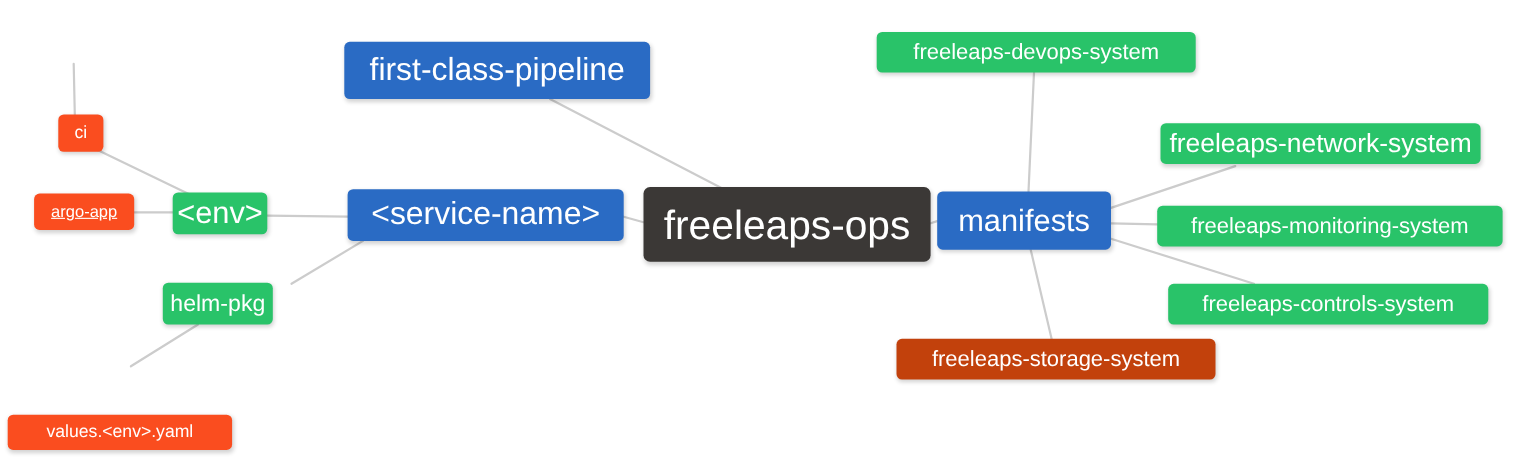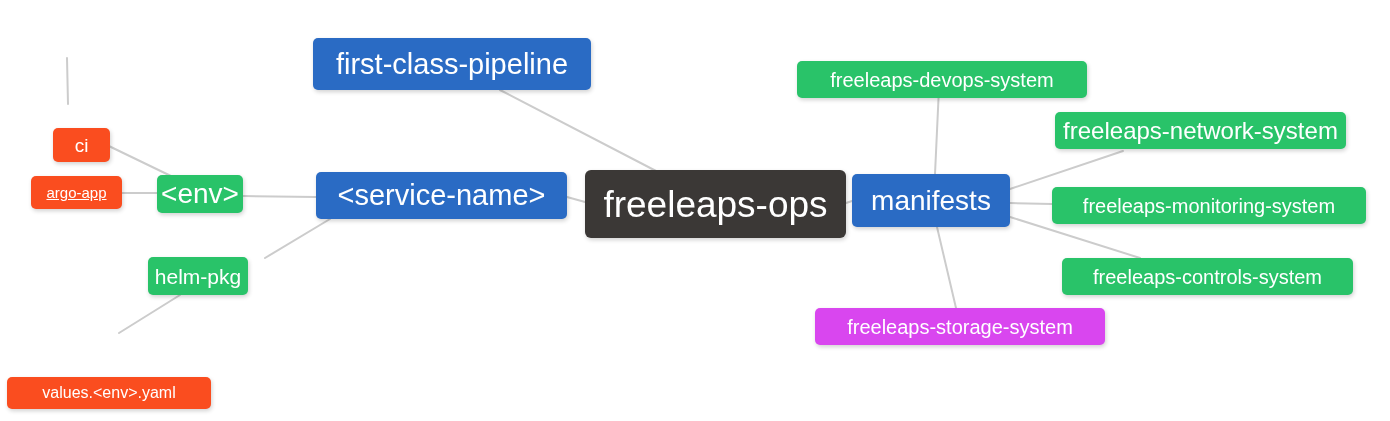--- a/index.html
+++ b/index.html
@@ -37,30 +37,30 @@
     color: #ffffff;
     border-radius: 5px;
     white-space: nowrap;
     box-shadow: 1px 2px 4px rgba(0,0,0,0.18);
     cursor: default;
     box-sizing: border-box;
     line-height: 1;
   }
   
   .n-jenkinsfile   { left: 21px;   top: 27px;  width: 92px;  height: 31px;  font-size: 15px; }
-  .n-ci            { left: 53px;   top: 104px; width: 57px;  height: 34px;  font-size: 19px; margin-top: 24px; }
+  .n-ci            { left: 53px;   top: 104px; width: 41px;  height: 34px;  font-size: 16px; }
   .n-argo-app      { left: 31px;   top: 176px; width: 91px;  height: 33px;  font-size: 15px; text-decoration: underline; }
   .n-env           { left: 157px;  top: 175px; width: 86px;  height: 38px;  font-size: 28px; }
   .n-helm-pkg      { left: 148px;  top: 257px; width: 100px; height: 38px;  font-size: 21px; }
   .n-values        { left: 7px;    top: 333px; width: 204px; height: 32px;  font-size: 16px; margin-top: 44px; }
   .n-fcp           { left: 313px;  top: 38px;  width: 278px; height: 52px;  font-size: 29px; }
   .n-service       { left: 316px;  top: 172px; width: 251px; height: 47px;  font-size: 29px; }
   .n-root          { left: 585px;  top: 170px; width: 261px; height: 68px;  font-size: 37px; border-radius: 6px; }
   .n-manifests     { left: 852px;  top: 174px; width: 158px; height: 53px;  font-size: 28px; }
-  .n-devops        { left: 797px;  top: 29px;  width: 290px; height: 37px;  font-size: 20px; margin-top: 32px; }
+  .n-devops        { left: 797px;  top: 29px;  width: 290px; height: 37px;  font-size: 20px; }
   .n-network       { left: 1055px; top: 112px; width: 291px; height: 37px;  font-size: 24px; text-align: center; }
   .n-monitoring    { left: 1052px; top: 187px; width: 314px; height: 37px;  font-size: 20px; }
   .n-controls      { left: 1062px; top: 258px; width: 291px; height: 37px;  font-size: 20px; }
   .n-storage       { left: 815px;  top: 308px; width: 290px; height: 37px;  font-size: 20px; }
 </style>
 </head>
 <body>
 
 <div class="canvas">
 
@@ -101,15 +101,15 @@
   <div class="node n-manifests" data-bind="diagram.nodes.manifests.label" data-bind-bg="diagram.nodes.manifests.color" style="background-color: rgb(42, 107, 196);">manifests</div>
 
   <div class="node n-devops" data-bind="diagram.nodes.devops_system.label" data-bind-bg="diagram.nodes.devops_system.color" style="background-color: rgb(41, 195, 105);">freeleaps-devops-system</div>
 
   <div class="node n-network" data-bind="diagram.nodes.network_system.label" data-bind-bg="diagram.nodes.network_system.color" style="background-color: rgb(41, 195, 105);">freeleaps-network-system</div>
 
   <div class="node n-controls" data-bind="diagram.nodes.controls_system.label" data-bind-bg="diagram.nodes.controls_system.color" style="background-color: rgb(41, 195, 105);">freeleaps-controls-system</div>
 
   <div class="node n-monitoring" data-bind="diagram.nodes.monitoring_system.label" data-bind-bg="diagram.nodes.monitoring_system.color" style="background-color: rgb(41, 195, 105);">freeleaps-monitoring-system</div>
 
-  <div class="node n-storage" data-bind="diagram.nodes.storage_system.label" data-bind-bg="diagram.nodes.storage_system.color" style="background-color: #d946ef;">freeleaps-storage-system</div>
+  <div class="node n-storage" data-bind="diagram.nodes.storage_system.label" data-bind-bg="diagram.nodes.storage_system.color" style="background-color: #c2410c;">freeleaps-storage-system</div>
 
 </div>
 
 </body></html>

